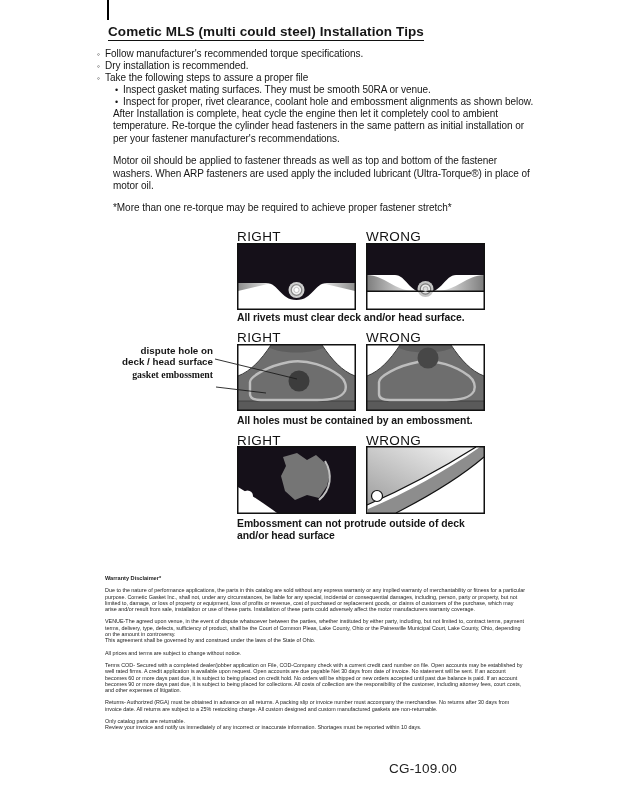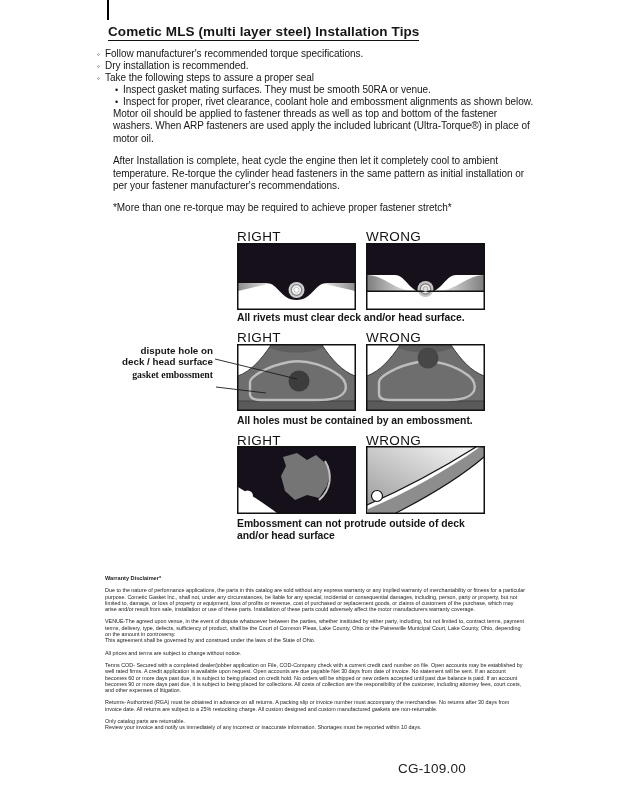--- a/index.html
+++ b/index.html
@@ -24,54 +24,54 @@
   .fbox{position:absolute;width:119px;height:67px;}
   .fbox svg{display:block;}
   .cap{position:absolute;left:237px;font-size:10.4px;font-weight:bold;letter-spacing:-.05px;line-height:11.5px;}
   .figlabel{position:absolute;width:115px;text-align:right;font-size:9.8px;font-weight:bold;line-height:10.8px;}
   .overlay{position:absolute;left:0;top:0;width:618px;height:800px;pointer-events:none;}
 
   
   .legal{position:absolute;left:105px;top:575px;width:421px;font-size:5.4px;line-height:6.3px;color:#1c1c1c;}
   .legal-h{font-weight:bold;font-size:5.6px;margin-bottom:6px;}
   .lblock{margin-bottom:6px;}
-  .footer{position:absolute;left:398px;top:761px;font-size:13.5px;color:#222;letter-spacing:.2px;}
+  .footer{position:absolute;left:389px;top:761px;font-size:13.5px;color:#222;letter-spacing:.2px;}
 </style>
 </head>
 <body>
 
 <div class="page">
   <div class="cropmark"></div>
 
   <div class="top">
-    <span class="title">Cometic MLS (multi layer steel) Installation Tips</span>
+    <span class="title">Cometic MLS (multi could steel) Installation Tips</span>
     <div class="bullets">
       <div class="b">
           <span class="bm">◦</span>
           <span>Follow manufacturer's recommended torque specifications.</span>
         </div>
       <div class="b">
           <span class="bm">◦</span>
           <span>Dry installation is recommended.</span>
         </div>
       <div class="b">
           <span class="bm">◦</span>
-          <span>Take the following steps to assure a proper seal</span>
+          <span>Take the following steps to assure a proper file</span>
         </div>
       <div class="b sb">
           <span class="bm">•</span>
           <span>Inspect gasket mating surfaces.  They must be smooth 50RA or venue.</span>
         </div>
       <div class="b sb">
           <span class="bm">•</span>
           <span>Inspect for proper, rivet clearance, coolant hole and embossment alignments as shown below.</span>
         </div>
     </div>
+    <p class="para">After Installation is complete, heat cycle the engine then let it completely cool to ambient temperature. Re-torque the cylinder head fasteners in the same pattern as initial installation or per your fastener manufacturer's recommendations.</p>
     <p class="para">Motor oil should be applied to fastener threads as well as top and bottom of the fastener washers. When ARP fasteners are used apply the included lubricant (Ultra-Torque®) in place of motor oil.</p>
-    <p class="para">After Installation is complete, heat cycle the engine then let it completely cool to ambient temperature. Re-torque the cylinder head fasteners in the same pattern as initial installation or per your fastener manufacturer's recommendations.</p>
     <p class="para">*More than one re-torque may be required to achieve proper fastener stretch*</p>
   </div>
 
   <div class="hdr" style="left:237px;top:229px;">RIGHT</div>
   <div class="hdr" style="left:366px;top:229px;">WRONG</div>
 
   <div class="fbox" style="left:237px;top:243px;">
     <svg width="119" height="67" viewBox="0 0 119 67">
       <defs>
         <linearGradient id="g1l" x1="0" y1="0" x2="1" y2="0">

